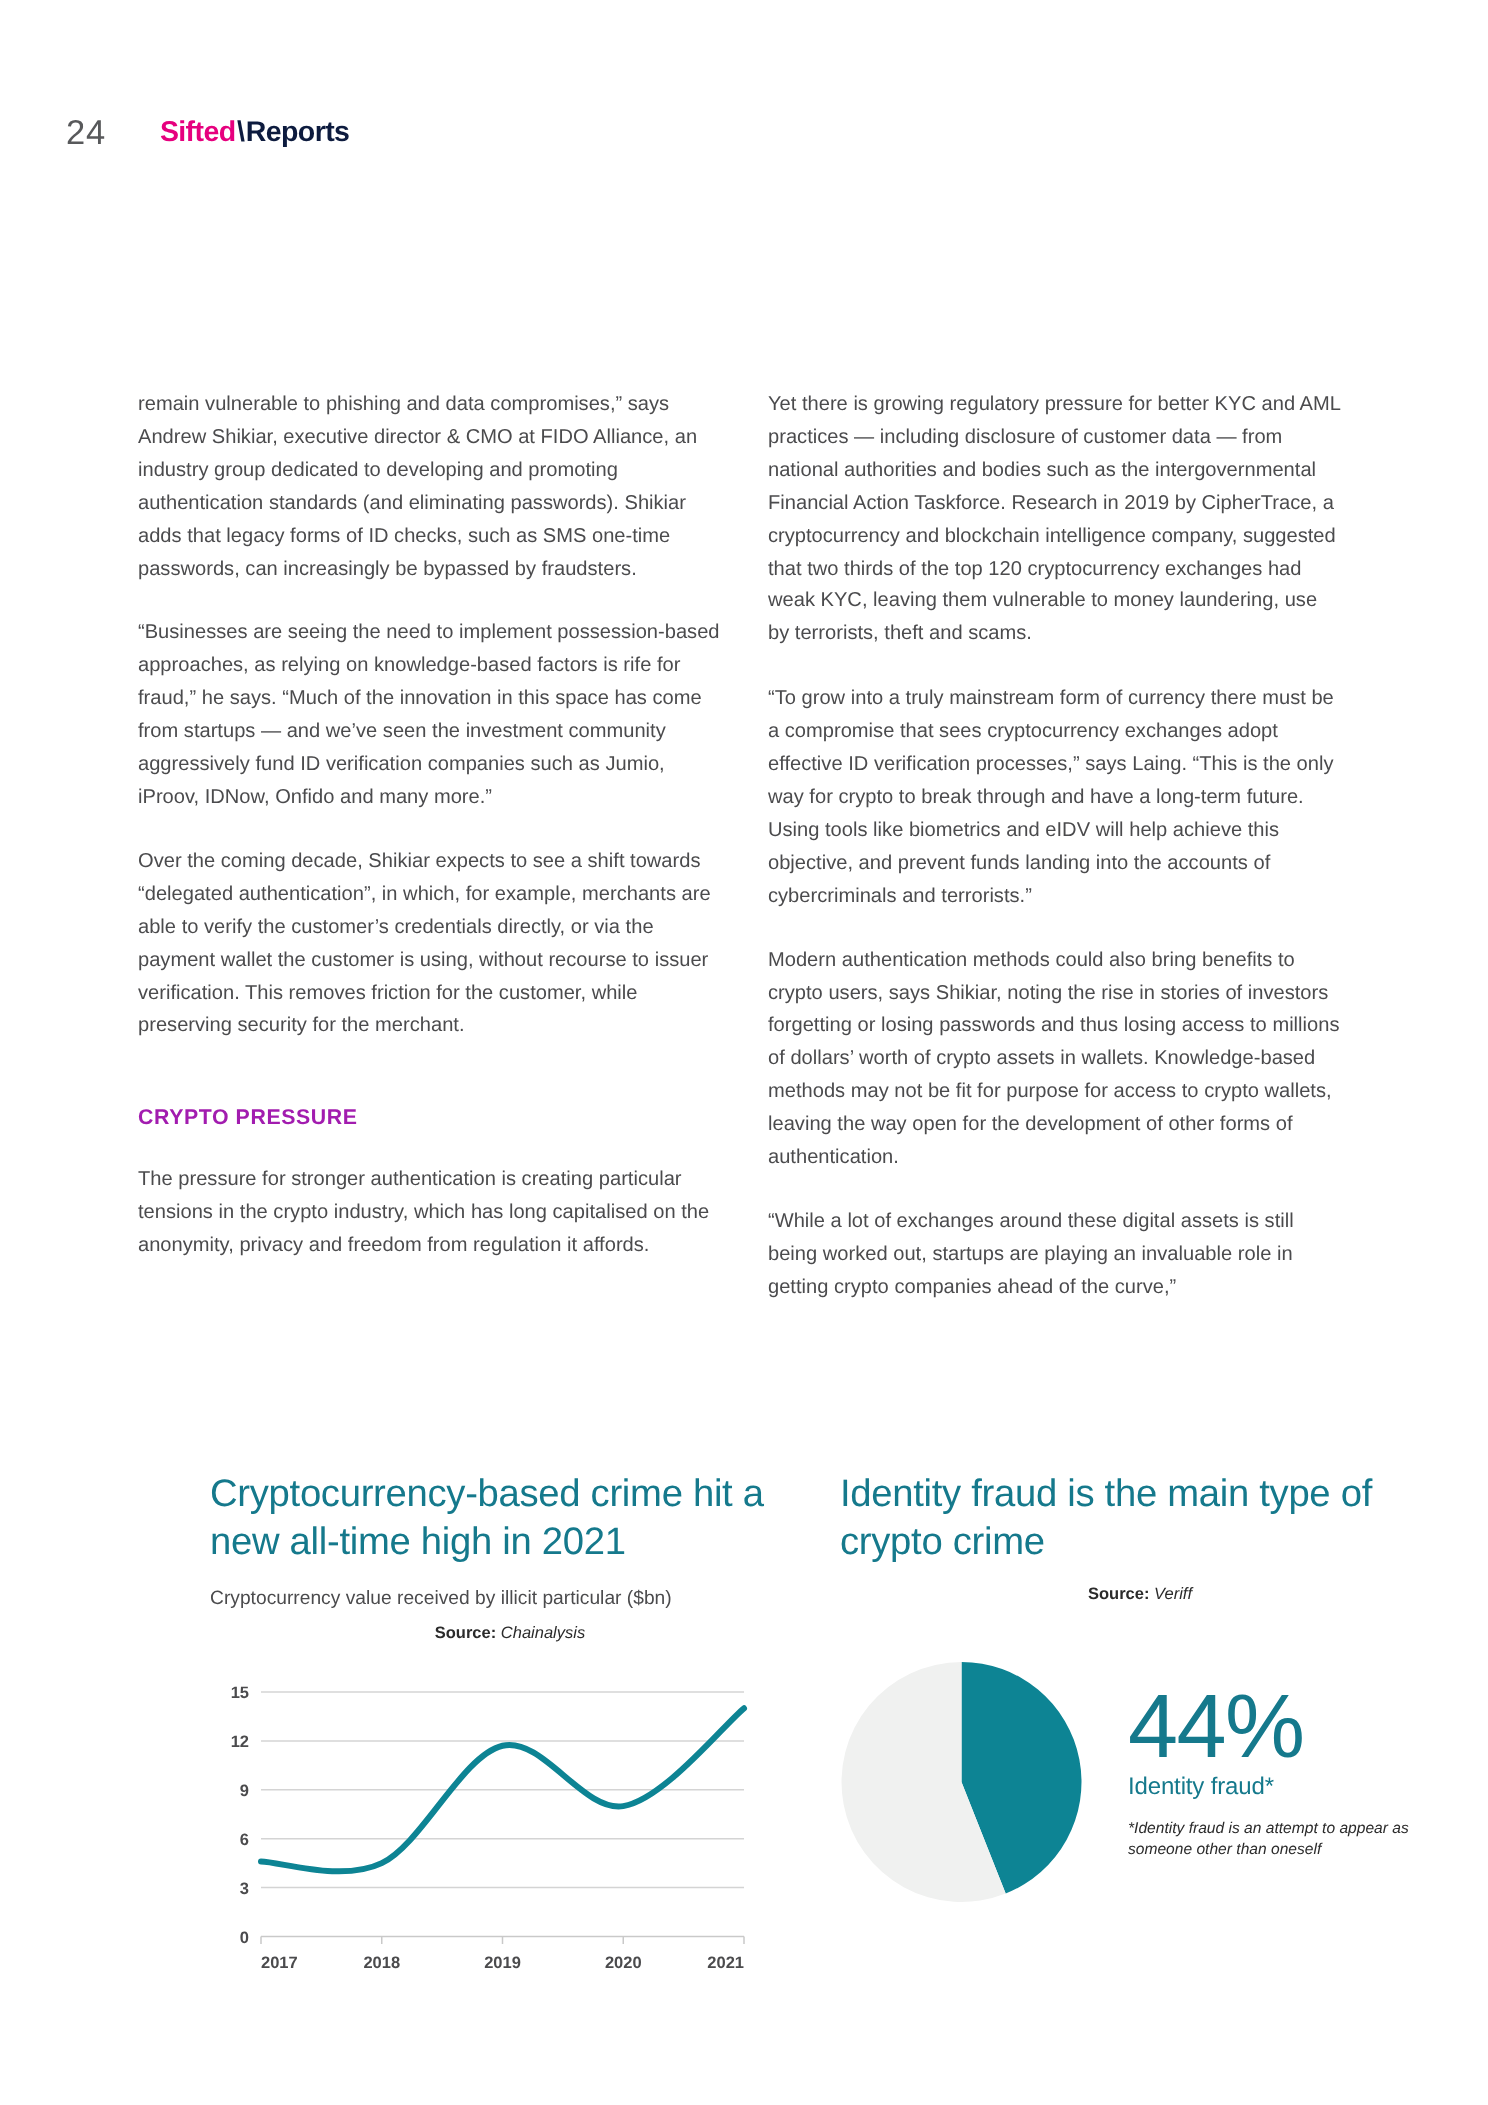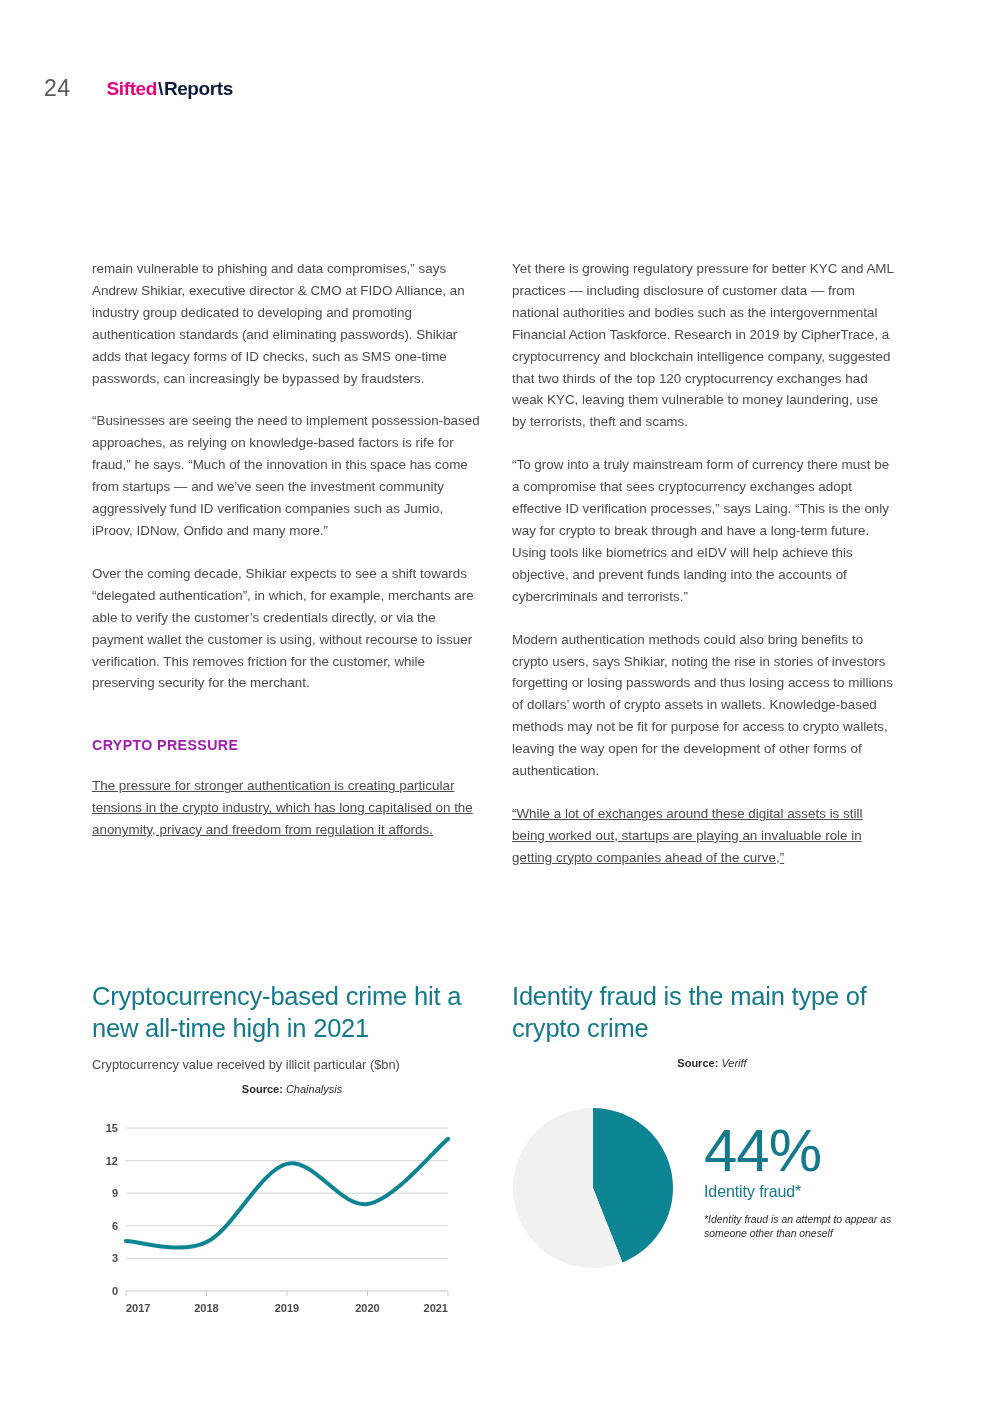--- a/index.html
+++ b/index.html
@@ -54,35 +54,36 @@
   .col-left  { left: 92px; }
   .col-right { left: 512px; width: 382px; }
 
   .col p {
     font-size: 13.4px;
     line-height: 21.9px;
     color: #4b4b4d;
     margin-bottom: 21px;
     letter-spacing: 0.01px;
   }
-  .col p:last-child { margin-bottom: 0; text-decoration: underline; }
+  .col p:last-child { margin-bottom: 0; }
 
   .section-head {
     font-size: 14.2px;
     font-weight: 700;
     color: #a21caf;
     letter-spacing: 0.4px;
     margin-top: 43px;
     margin-bottom: 22px;
   }
 
   
   .chart-block {
     position: absolute;
     top: 980px;
+    margin-left: 48px;
   }
   .chart-left  { left: 92px; width: 400px; }
   .chart-right { left: 512px; width: 400px; }
 
   .chart-title {
     font-size: 25.5px;
     line-height: 32px;
     color: #15798c;
     font-weight: 400;
     letter-spacing: -0.2px;

